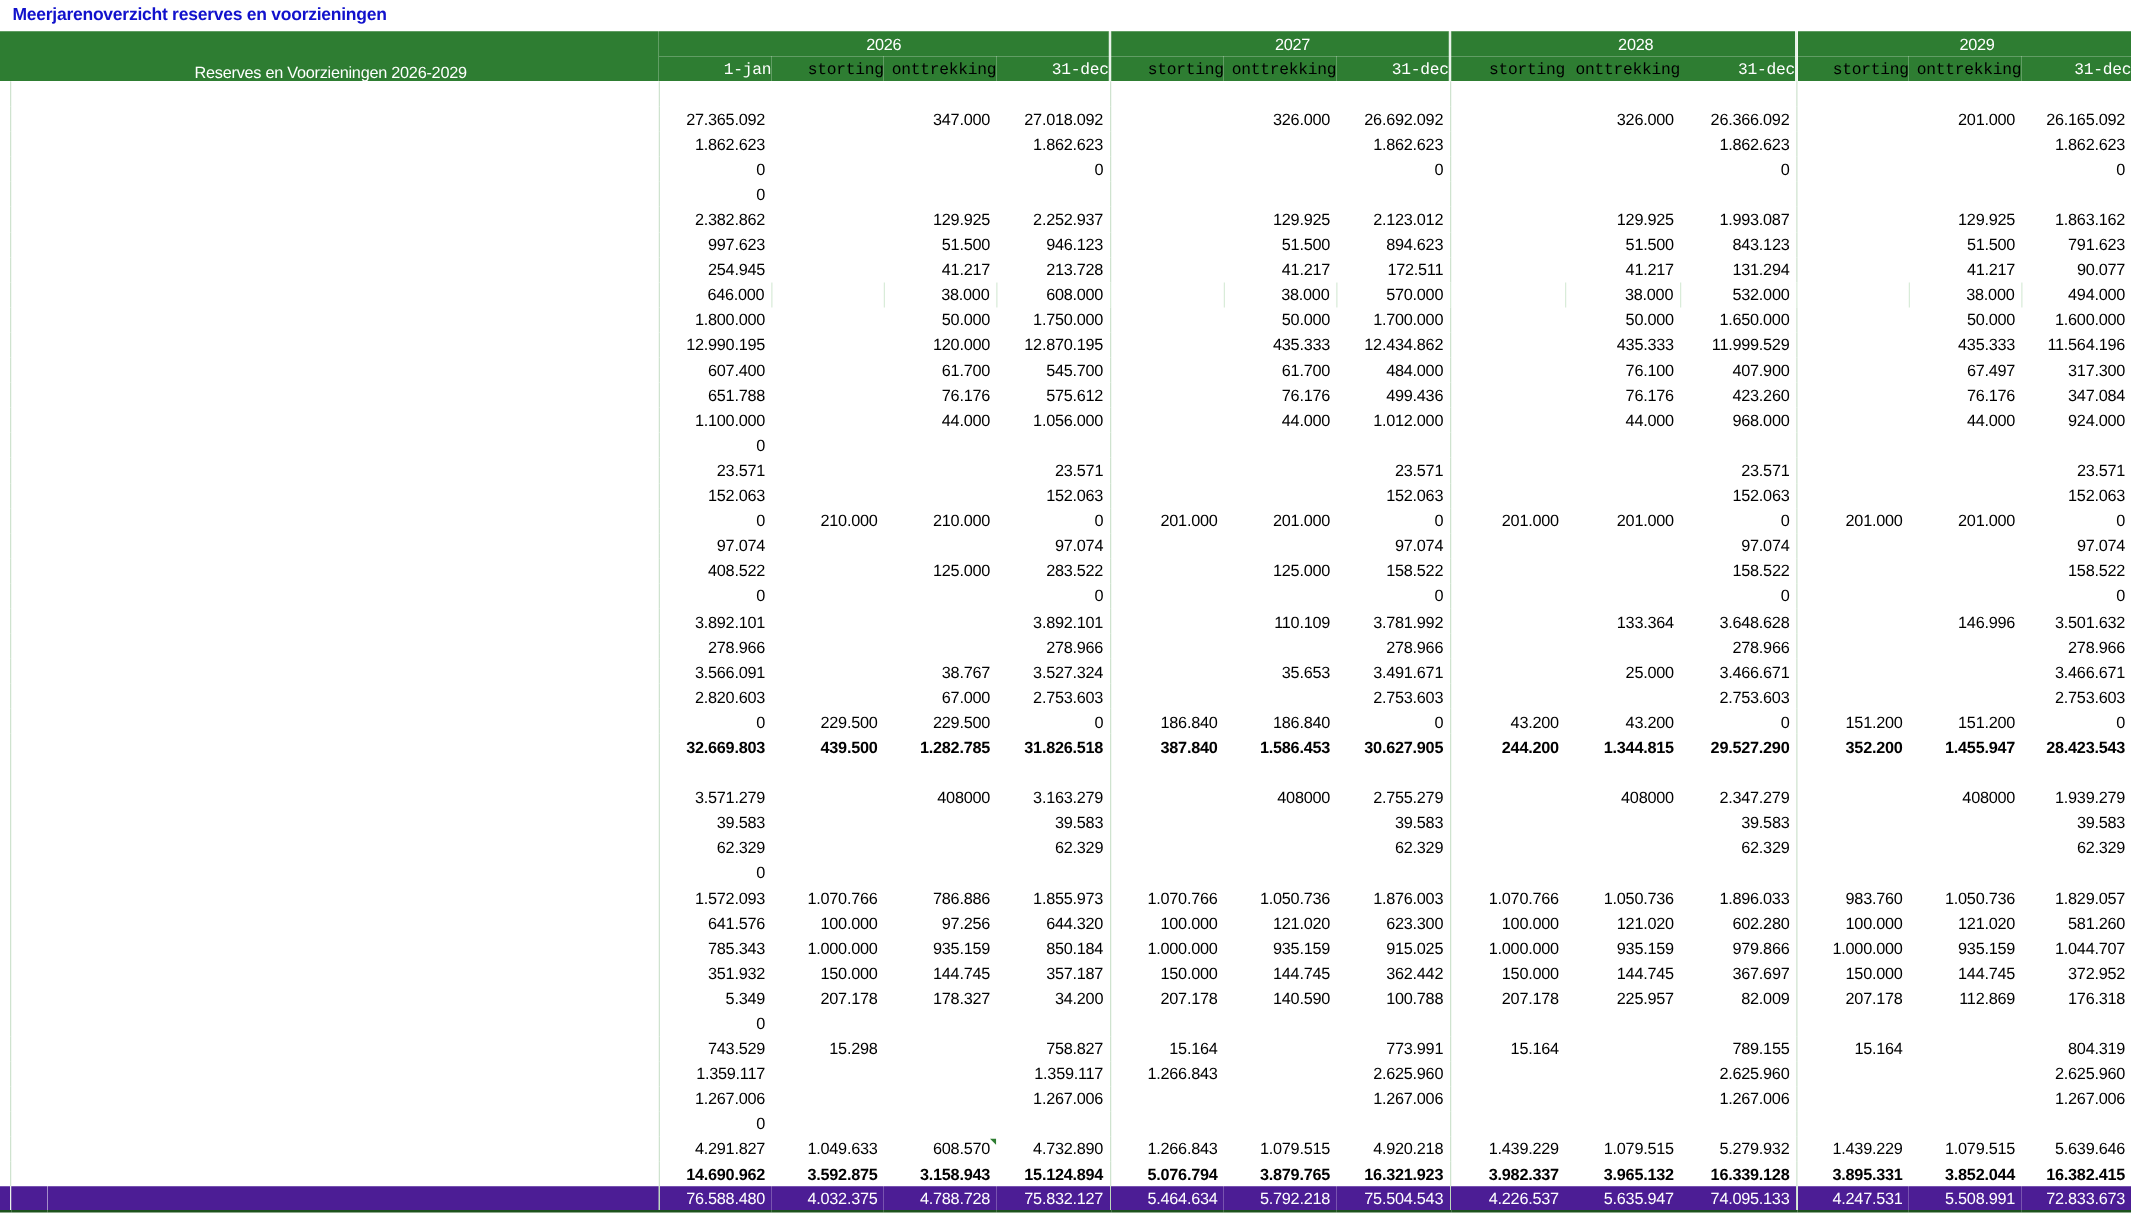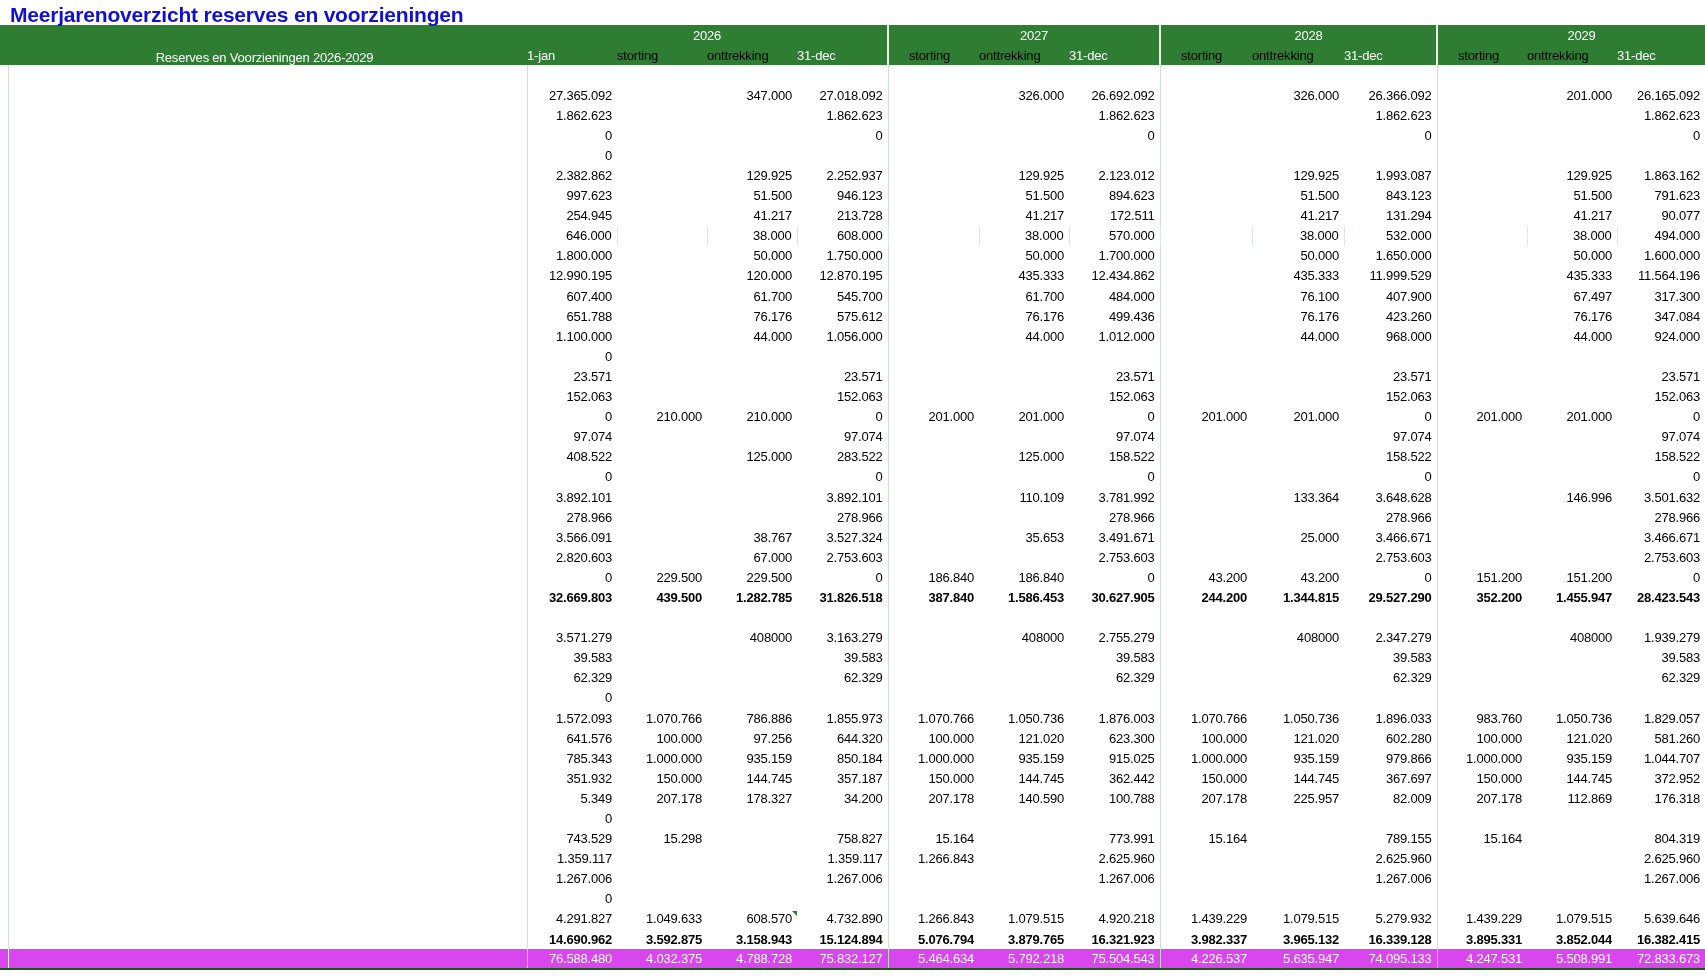--- a/index.html
+++ b/index.html
@@ -1,36 +1,36 @@
 <!DOCTYPE html>
 <html><head>
 <meta charset="utf-8">
 <style>
   html,body{margin:0;padding:0;background:#fff;}
   body{width:1705px;height:977px;overflow:hidden;font-family:"Liberation Sans",sans-serif;}
-  .page-title{color:#1111cc;font-size:21px;font-weight:bold;padding:3px 0 0 10px;height:25px;box-sizing:border-box;letter-spacing:-0.2px;}
+  .page-title{color:#1111cc;font-size:14px;font-weight:bold;padding:3px 0 0 10px;height:25px;box-sizing:border-box;letter-spacing:-0.2px;}
   table{border-collapse:collapse;table-layout:fixed;width:1705px;letter-spacing:-0.2px;}
   th,td{padding:0;margin:0;white-space:nowrap;overflow:hidden;font-size:13px;height:20.1px;box-sizing:border-box;}
   thead th{background:#2e7d32;color:#fff;font-weight:normal;}
   thead tr.yr-row th{height:20px;}
-  thead tr.col-row th{height:20px;text-align:left;}
+  thead tr.col-row th{height:20px;text-align:right;font-family:Liberation Mono, monospace;}
   th.glabel{text-align:center;vertical-align:bottom;padding-left:2px;}
   th.year{text-align:center;}
   th.hgs{border-left:2px solid #e9f3e9;padding-left:20px;}
   th.ylw{color:#000000;}
   td{color:#000;}
   td.gutter{border-right:1px solid #cfe3cf;}
   td.row-number{padding-left:2px;text-align:left;}
   td.row-label{text-align:left;}
   td.val{text-align:right;padding-right:5px;position:relative;}
   td.gs{border-left:1px solid #cfe3cf;}
   td.lite{border-left:1px solid #d9ecd9;border-right:1px solid #d9ecd9;}
   tr.section td.row-label,tr.section td.row-number{font-weight:bold;}
   tr.total td{font-weight:bold;}
-  tr.grand td{background:#d946ef;color:#fff;border-bottom:2px solid #1d521d;text-align:right;}
+  tr.grand td{background:#4c1d95;color:#fff;border-bottom:2px solid #1d521d;text-align:right;}
   tr.grand td.gutter{border-right:1px solid #e9f3e9;}
   tr.grand td.gs{border-left:1px solid #bcd9bc;}
   .comment-flag{position:absolute;top:2px;right:0;width:0;height:0;border-top:5px solid #2e7d32;border-left:5px solid transparent;}
 </style>
 </head>
 <body>
 
 <div class="page-title">Meerjarenoverzicht reserves en voorzieningen</div>
 
 <table>

